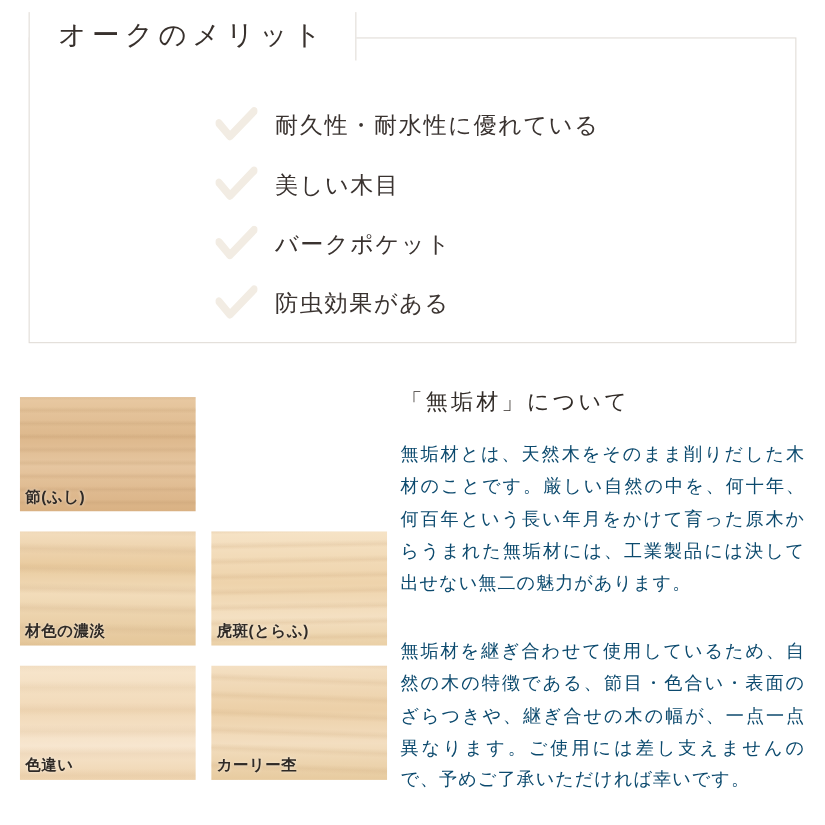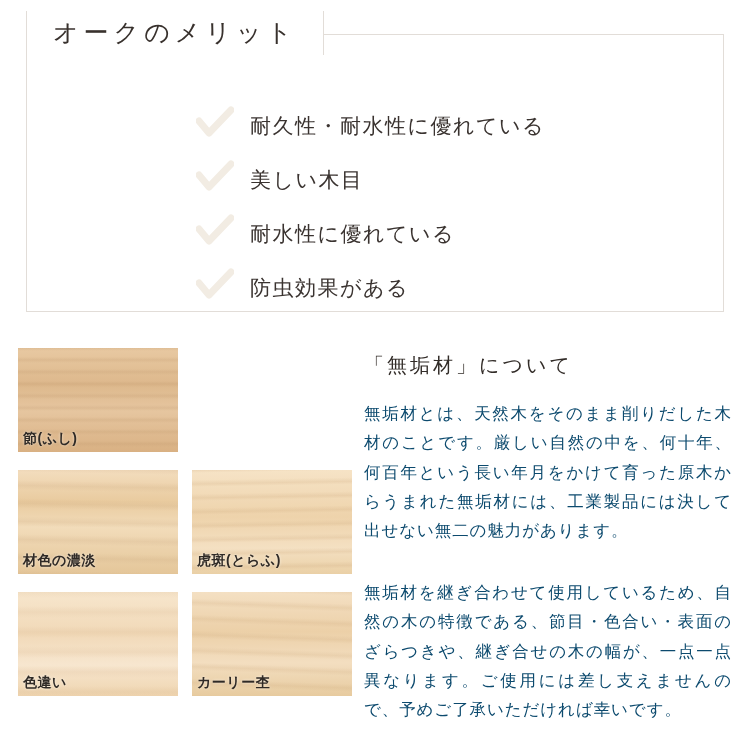--- a/index.html
+++ b/index.html
@@ -57,21 +57,21 @@
   }
 
   .merit-list {
     position: absolute;
     left: 196px;
     top: 88px;
     width: 520px;
   }
   .merit-item {
     display: flex;
-    align-items: flex-end;
+    align-items: center;
     height: 52px;
     margin-bottom: 2px;
   }
   .check-icon {
     position: relative;
     width: 38px;
     height: 34px;
     flex: 0 0 38px;
     margin-right: 16px;
   }
@@ -82,21 +82,21 @@
     font-size: 21px;
     letter-spacing: 1.5px;
     color: #3a3330;
     white-space: nowrap;
   }
 
   
   .samples {
     position: absolute;
     left: 18px;
-    top: 348px;
+    top: 361px;
     width: 334px;
     text-decoration: underline;
   }
   .sample-row {
     display: flex;
     gap: 14px;
     margin-bottom: 18px;
   }
   .sample {
     position: relative;
@@ -194,21 +194,21 @@
       </span>
       <span class="merit-text">美しい木目</span>
     </div>
 
     <div class="merit-item">
       <span class="check-icon">
         <svg width="38" height="34" viewBox="0 0 38 34">
           <path d="M3 15 L13 27 L35 4" fill="none" stroke="#f2ece3" stroke-width="7" stroke-linecap="round" stroke-linejoin="round"></path>
         </svg>
       </span>
-      <span class="merit-text">耐水性に優れている</span>
+      <span class="merit-text">バークポケット</span>
     </div>
 
     <div class="merit-item">
       <span class="check-icon">
         <svg width="38" height="34" viewBox="0 0 38 34">
           <path d="M3 15 L13 27 L35 4" fill="none" stroke="#f2ece3" stroke-width="7" stroke-linecap="round" stroke-linejoin="round"></path>
         </svg>
       </span>
       <span class="merit-text">防虫効果がある</span>
     </div>

